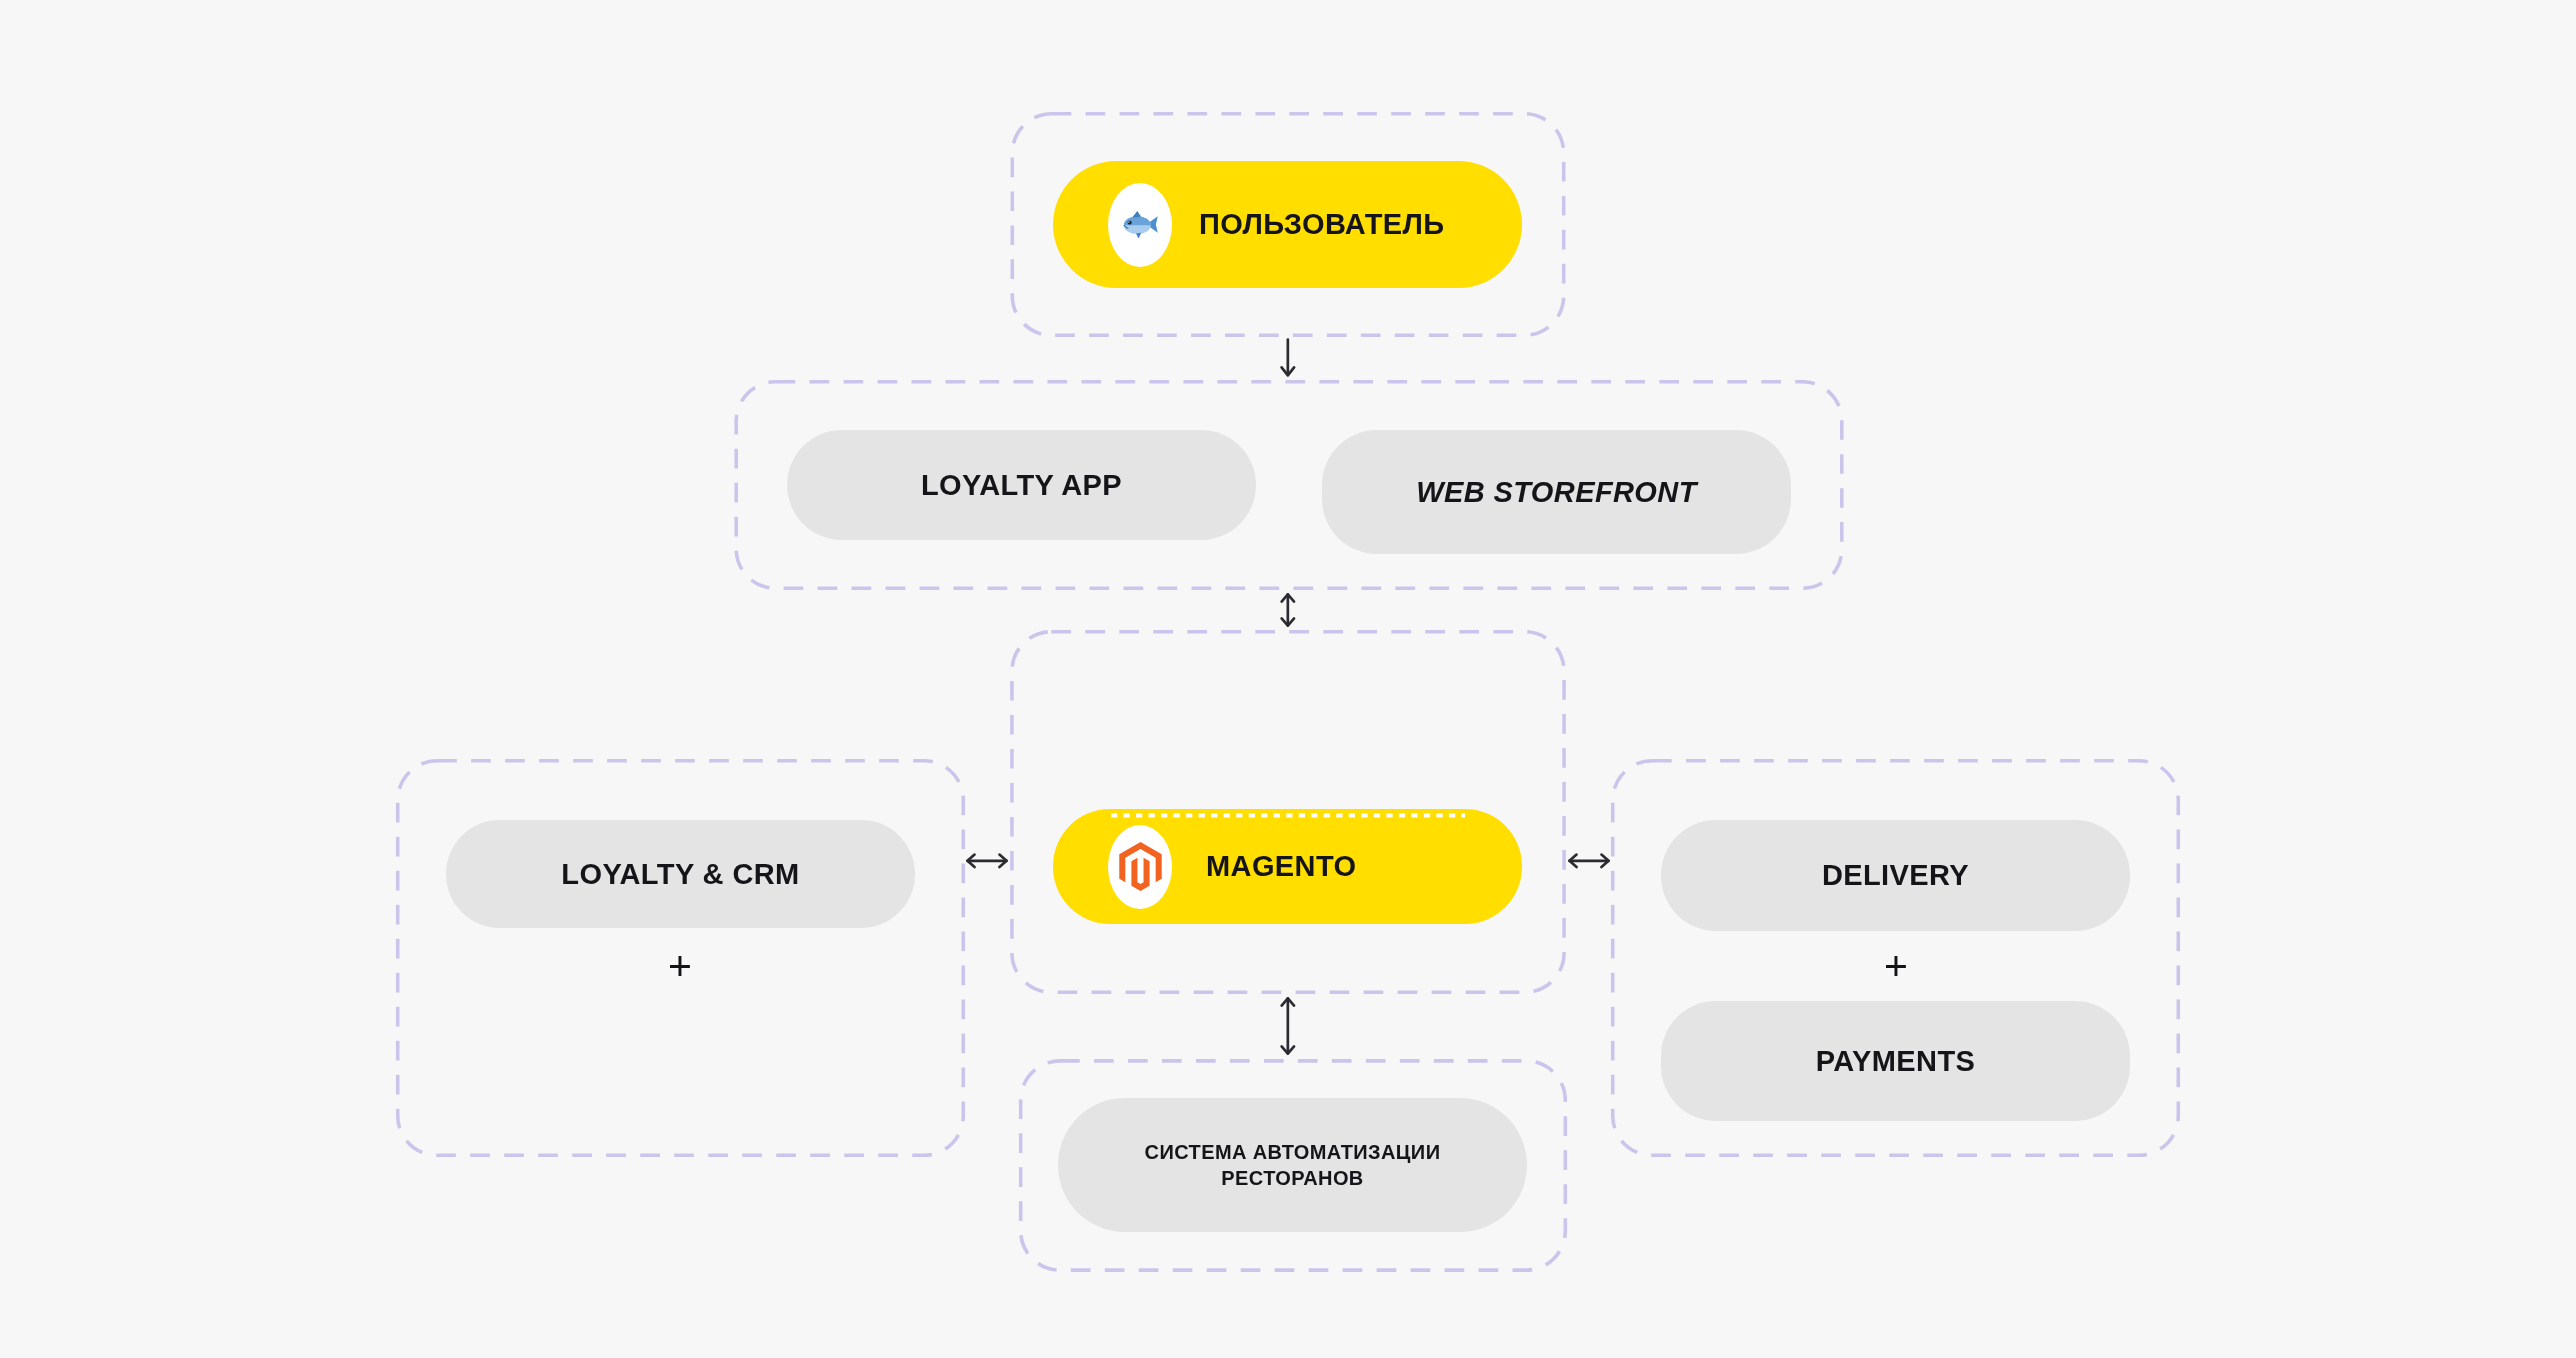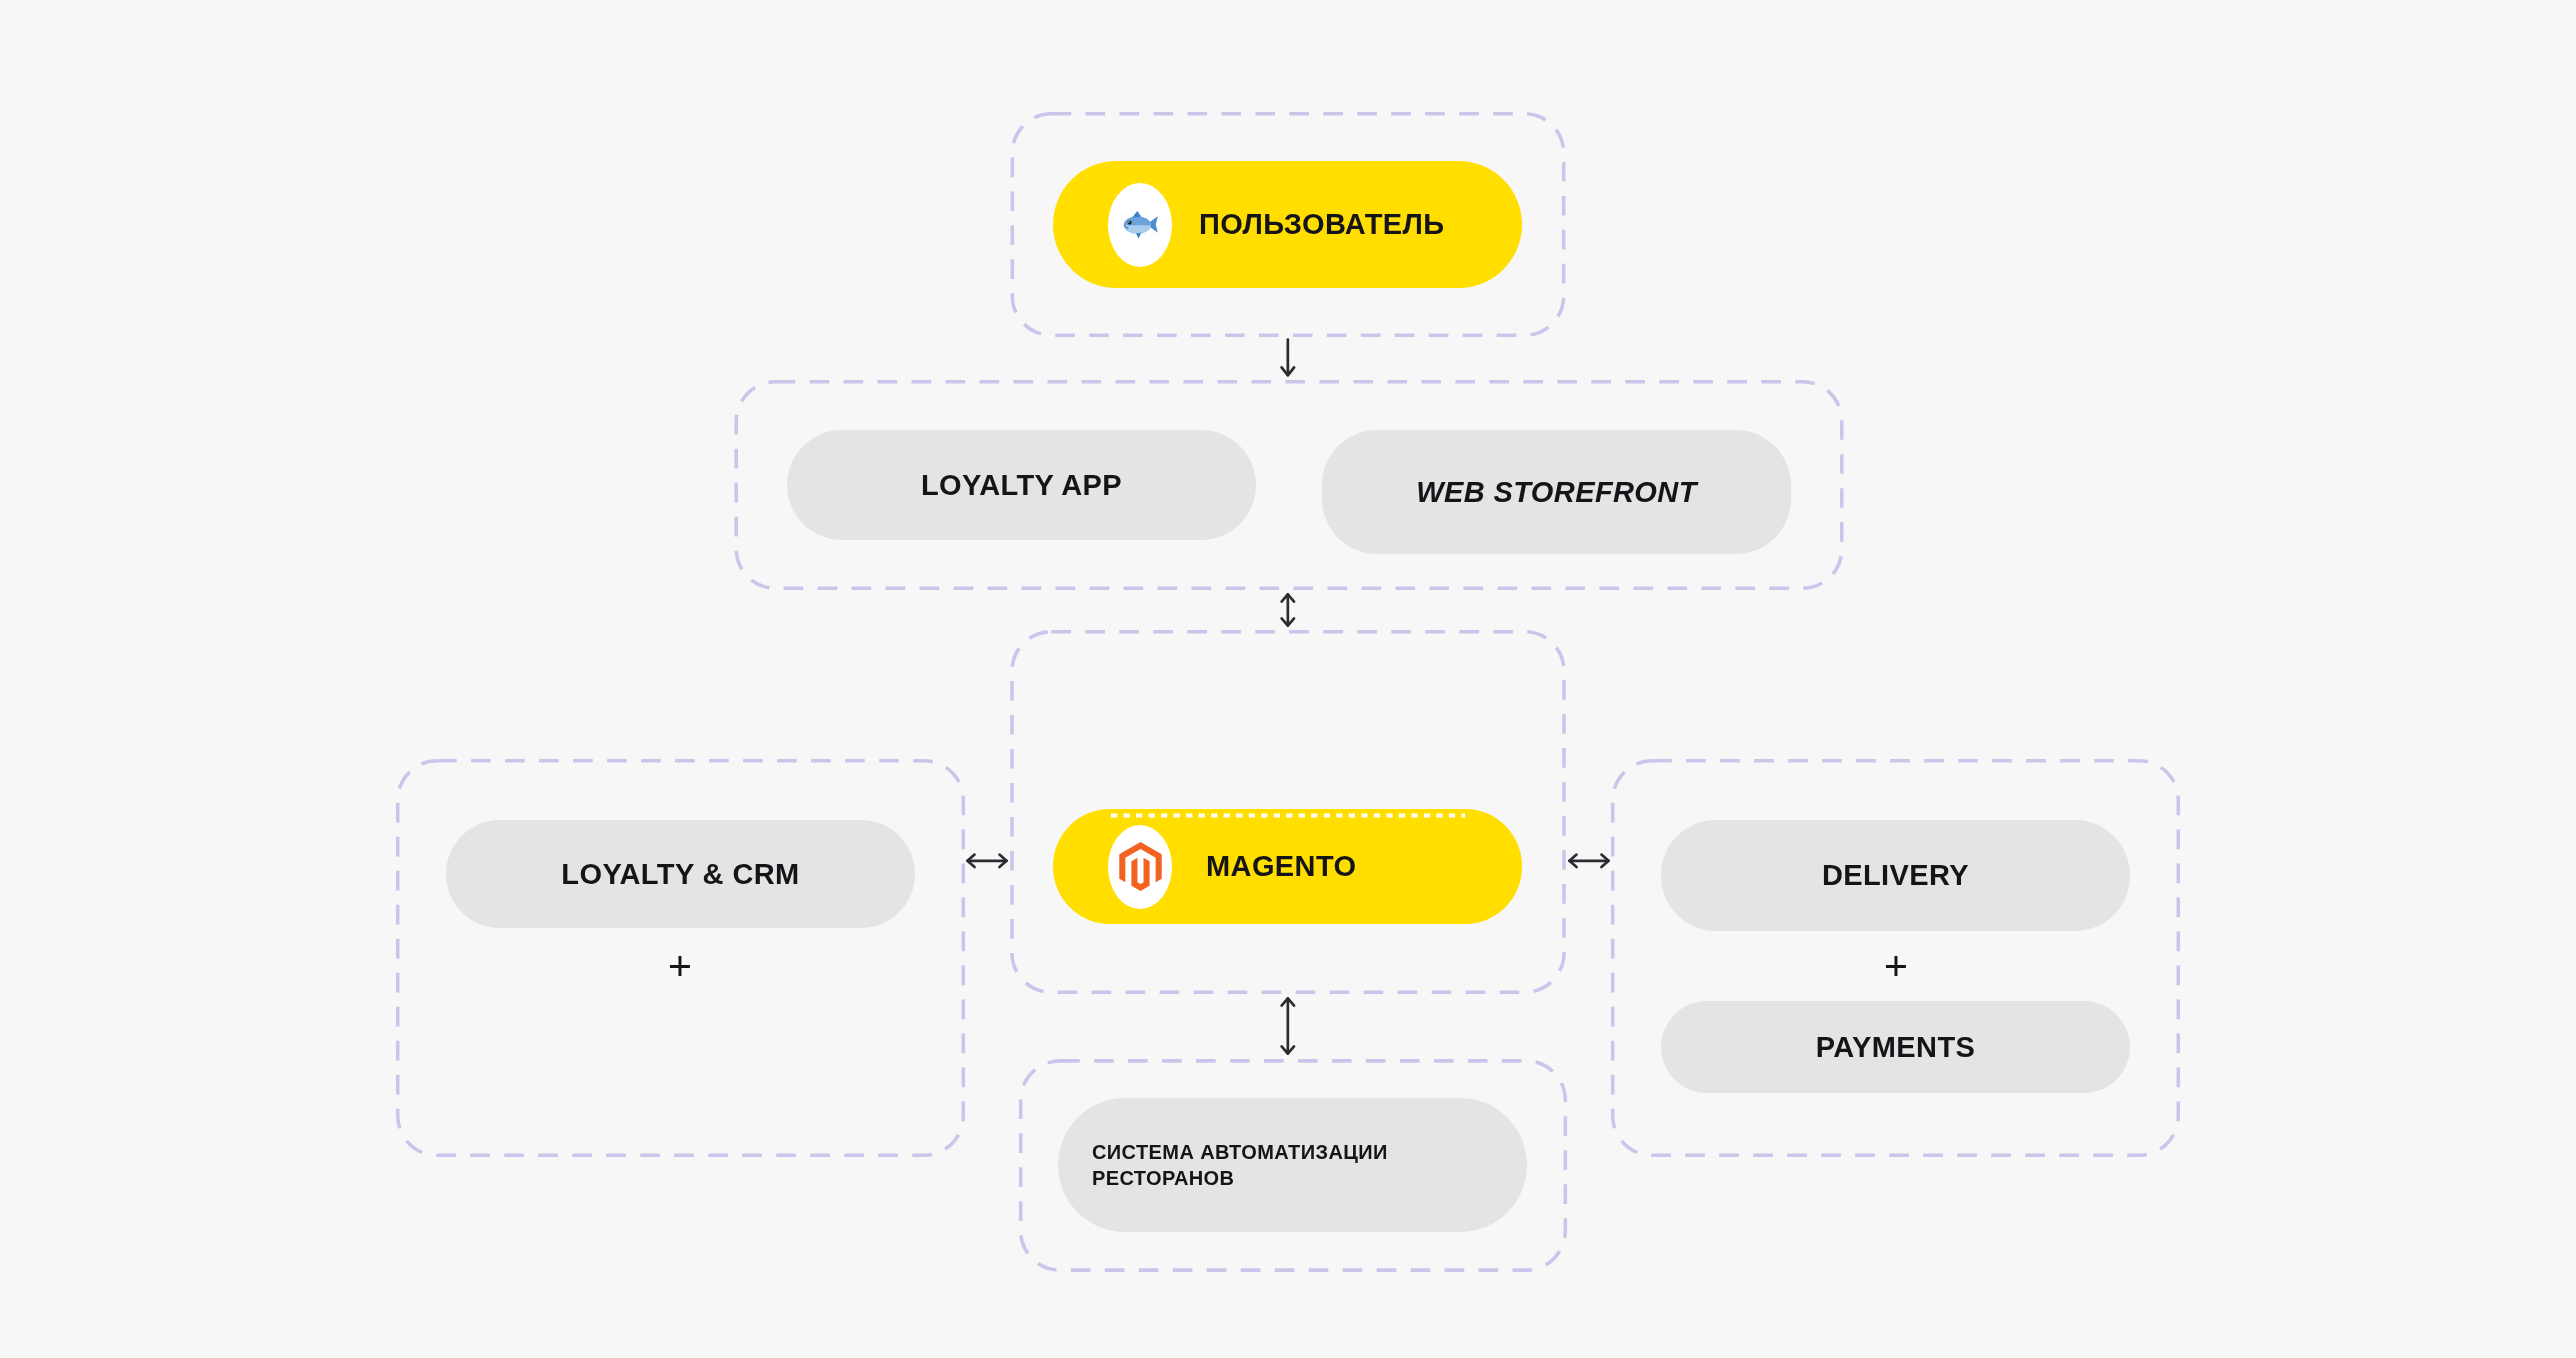--- a/index.html
+++ b/index.html
@@ -18,21 +18,21 @@
 
   
   .dbox { position:absolute; }
   .dbox svg { display:block; }
   .dbox rect { fill:none; stroke:var(--dash); stroke-width:4; stroke-dasharray:22 16; }
 
   
   .pill {
     position:absolute; display:flex; align-items:center; justify-content:center;
     color:var(--text); font-weight:700; font-size:29px; letter-spacing:0.4px;
-    text-align:left; white-space:nowrap;
+    text-align:center; white-space:nowrap;
   }
   .pill.gray { background:var(--gray); border-radius:55px; }
   .pill.yellow { background:var(--yellow); border-radius:64px; justify-content:flex-start; }
   .pill .badge {
     width:64px; height:84px; border-radius:50%; background:var(--white);
     display:flex; align-items:center; justify-content:center; flex:0 0 auto;
   }
   .pill.yellow .label { margin-left:27px; }
   .pill.yellow .lead { margin-left:55px; }
 
@@ -61,21 +61,21 @@
   .dbox.bottom      { left:1018px; top:1058px; }
 
   .pill.p-user       { left:1053px; top:161px;  width:469px; height:127px; }
   .pill.p-mobile     { left:787px;  top:430px;  width:469px; height:110px; }
   .pill.p-web        { left:1322px; top:430px;  width:469px; height:124px;font-style:italic; }
   .pill.p-api        { left:1053px; top:695px;  width:469px; height:115px; border-radius:57px; }
   .pill.p-magento    { left:1053px; top:809px;  width:469px; height:115px; border-radius:57px;gap:7px; }
   .pill.p-loyalty    { left:446px;  top:820px;  width:469px; height:108px; }
   .pill.p-tips       { left:446px;  top:1001px; width:469px; height:111px; }
   .pill.p-delivery   { left:1661px; top:820px;  width:469px; height:111px; }
-  .pill.p-payments   { left:1661px; top:1001px; width:469px; height:92px; }
+  .pill.p-payments   { left:1661px; top:1001px; width:469px; height:120px; }
   .pill.p-restaurant { left:1058px; top:1098px; width:469px; height:134px; }
 
   .plus.left  { left:635px;  top:941px; }
   .plus.right { left:1851px; top:941px; }
 
   .arrow.a-down   { left:1278px; top:337px;  }
   .arrow.a-ud1    { left:1278px; top:590px;  }
   .arrow.a-ud2    { left:1278px; top:994px; }
   .arrow.a-left   { left:963px; top:851px;  }
   .arrow.a-right  { left:1565px; top:851px;  }

